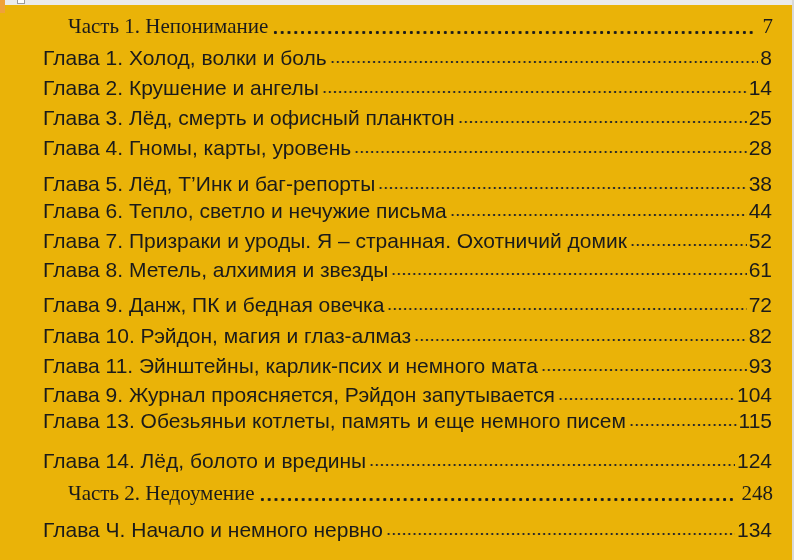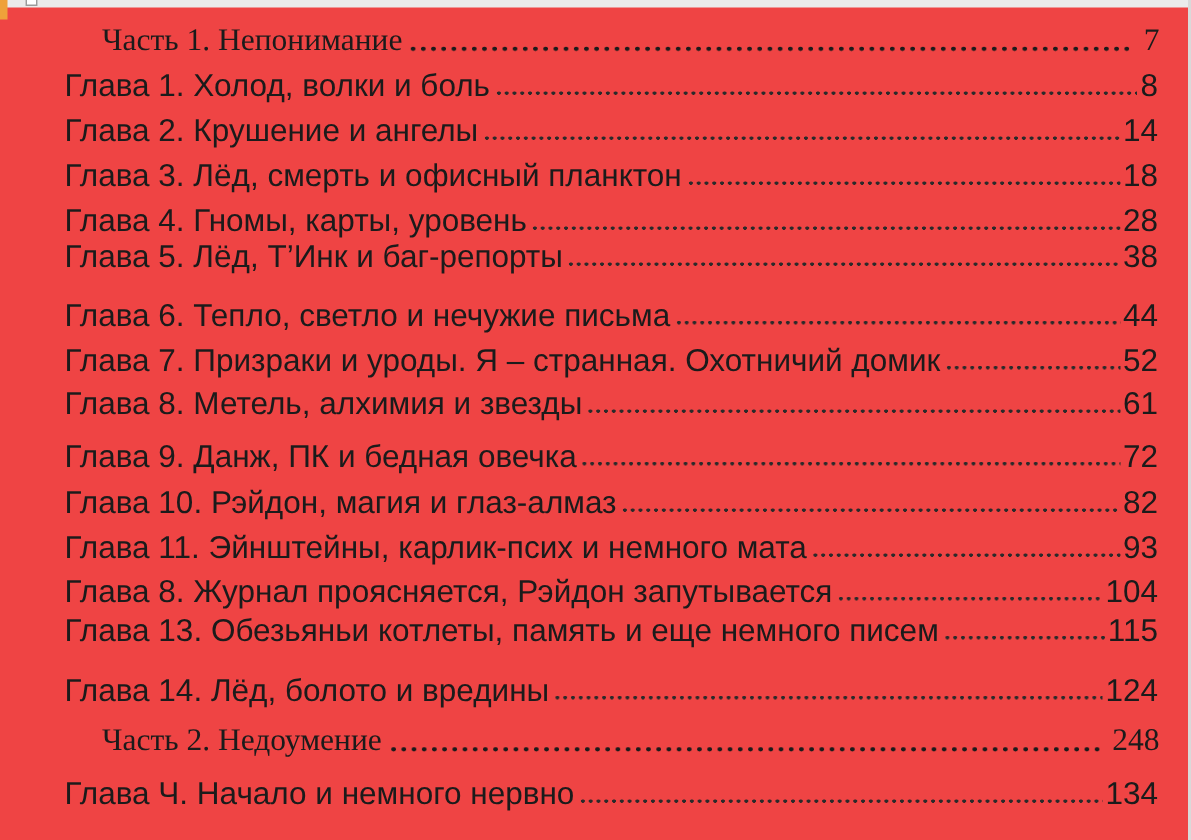--- a/index.html
+++ b/index.html
@@ -5,21 +5,21 @@
   html, body { margin: 0; padding: 0; }
   body {
     width: 794px; height: 560px;
     background: #ffffff;
     font-family: "Liberation Sans", sans-serif;
     overflow: hidden;
   }
   .page {
     position: relative;
     width: 794px; height: 560px;
-    background: #ef4444;
+    background: #eab308;
     overflow: hidden;
   }
   
   .top-strip {
     position: absolute; top: 0; left: 0;
     width: 100%; height: 5px;
     background: #ebebeb;
   }
   .orange-marker {
     position: absolute; top: 0; left: 0;
@@ -105,30 +105,30 @@
 
     <div class="row chapter" style="top:78px">
       <span class="title">Глава 2. Крушение и ангелы</span>
       <span class="leader"></span>
       <span class="pagenum">14</span>
     </div>
 
     <div class="row chapter" style="top:108px">
       <span class="title">Глава 3. Лёд, смерть и офисный планктон</span>
       <span class="leader"></span>
-      <span class="pagenum">18</span>
+      <span class="pagenum">25</span>
     </div>
 
     <div class="row chapter" style="top:138px">
       <span class="title">Глава 4. Гномы, карты, уровень</span>
       <span class="leader"></span>
       <span class="pagenum">28</span>
     </div>
 
-    <div class="row chapter" style="top:162px">
+    <div class="row chapter" style="top:174px">
       <span class="title">Глава 5. Лёд, Т’Инк и баг-репорты</span>
       <span class="leader"></span>
       <span class="pagenum">38</span>
     </div>
 
     <div class="row chapter" style="top:201px">
       <span class="title">Глава 6. Тепло, светло и нечужие письма</span>
       <span class="leader"></span>
       <span class="pagenum">44</span>
     </div>
@@ -157,21 +157,21 @@
       <span class="pagenum">82</span>
     </div>
 
     <div class="row chapter" style="top:356px">
       <span class="title">Глава 11. Эйнштейны, карлик-псих и немного мата</span>
       <span class="leader"></span>
       <span class="pagenum">93</span>
     </div>
 
     <div class="row chapter" style="top:385px">
-      <span class="title">Глава 8. Журнал проясняется, Рэйдон запутывается</span>
+      <span class="title">Глава 9. Журнал проясняется, Рэйдон запутывается</span>
       <span class="leader"></span>
       <span class="pagenum">104</span>
     </div>
 
     <div class="row chapter" style="top:411px">
       <span class="title">Глава 13. Обезьяньи котлеты, память и еще немного писем</span>
       <span class="leader"></span>
       <span class="pagenum">115</span>
     </div>
 

